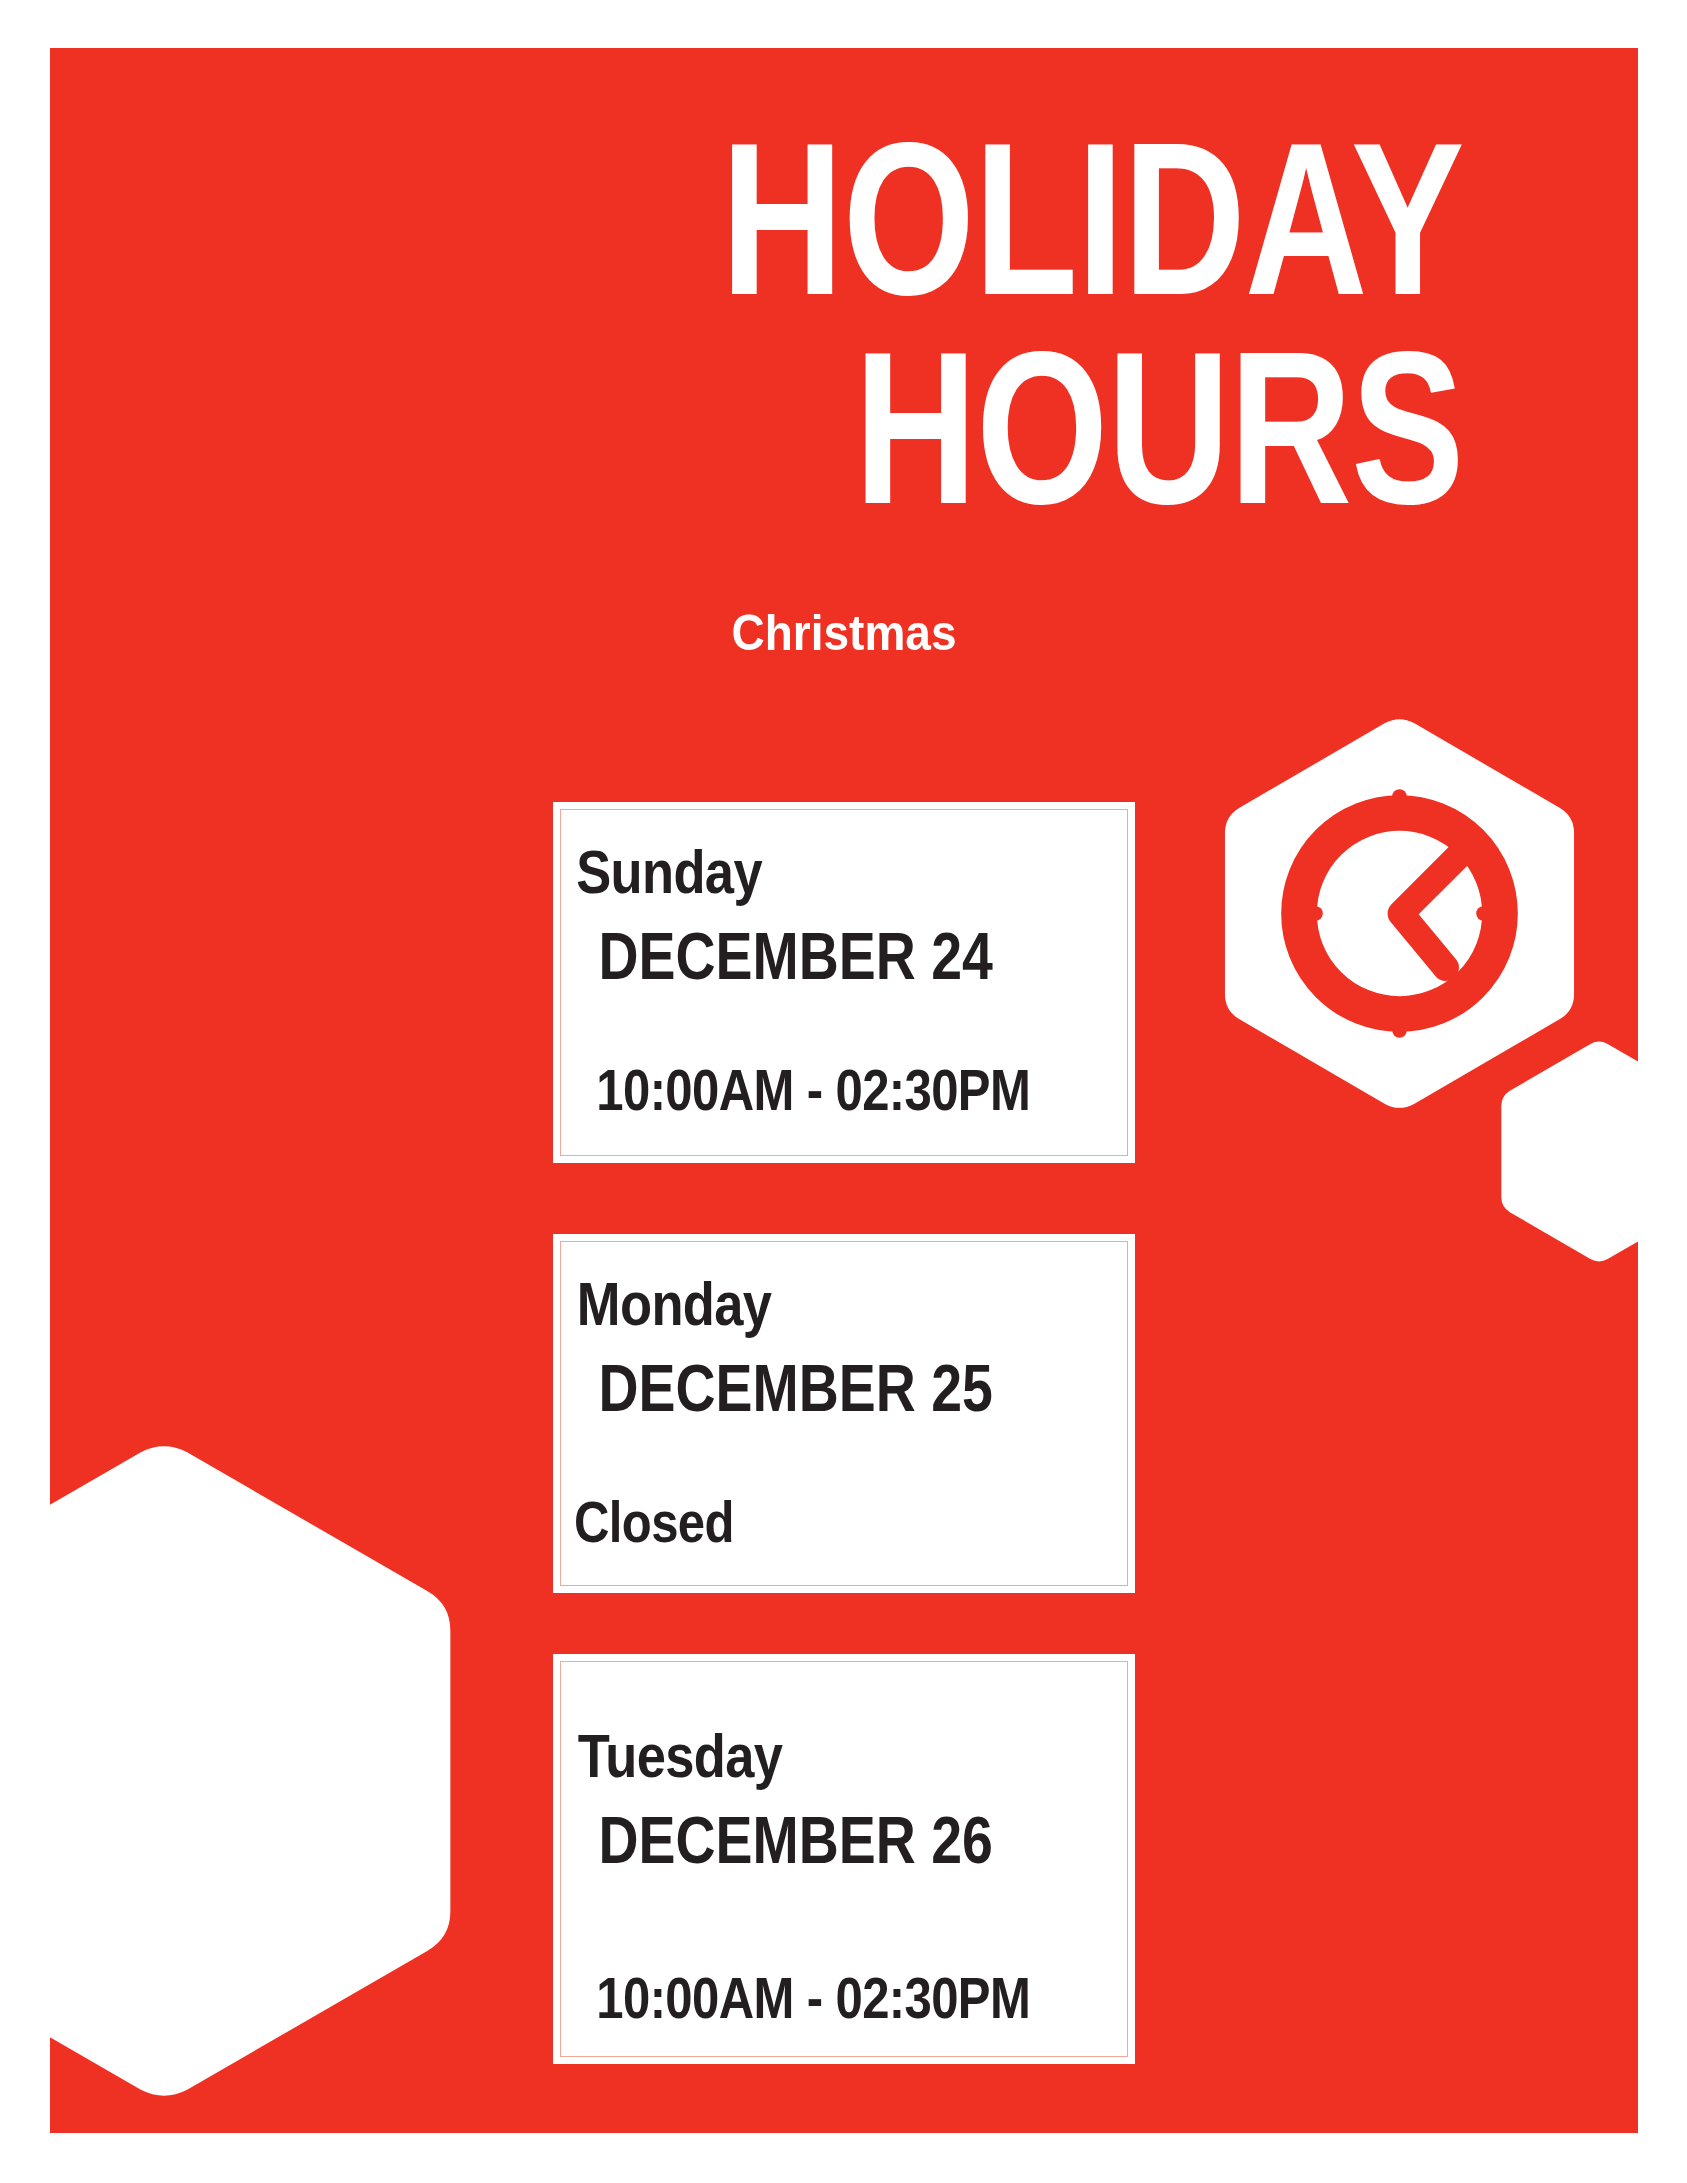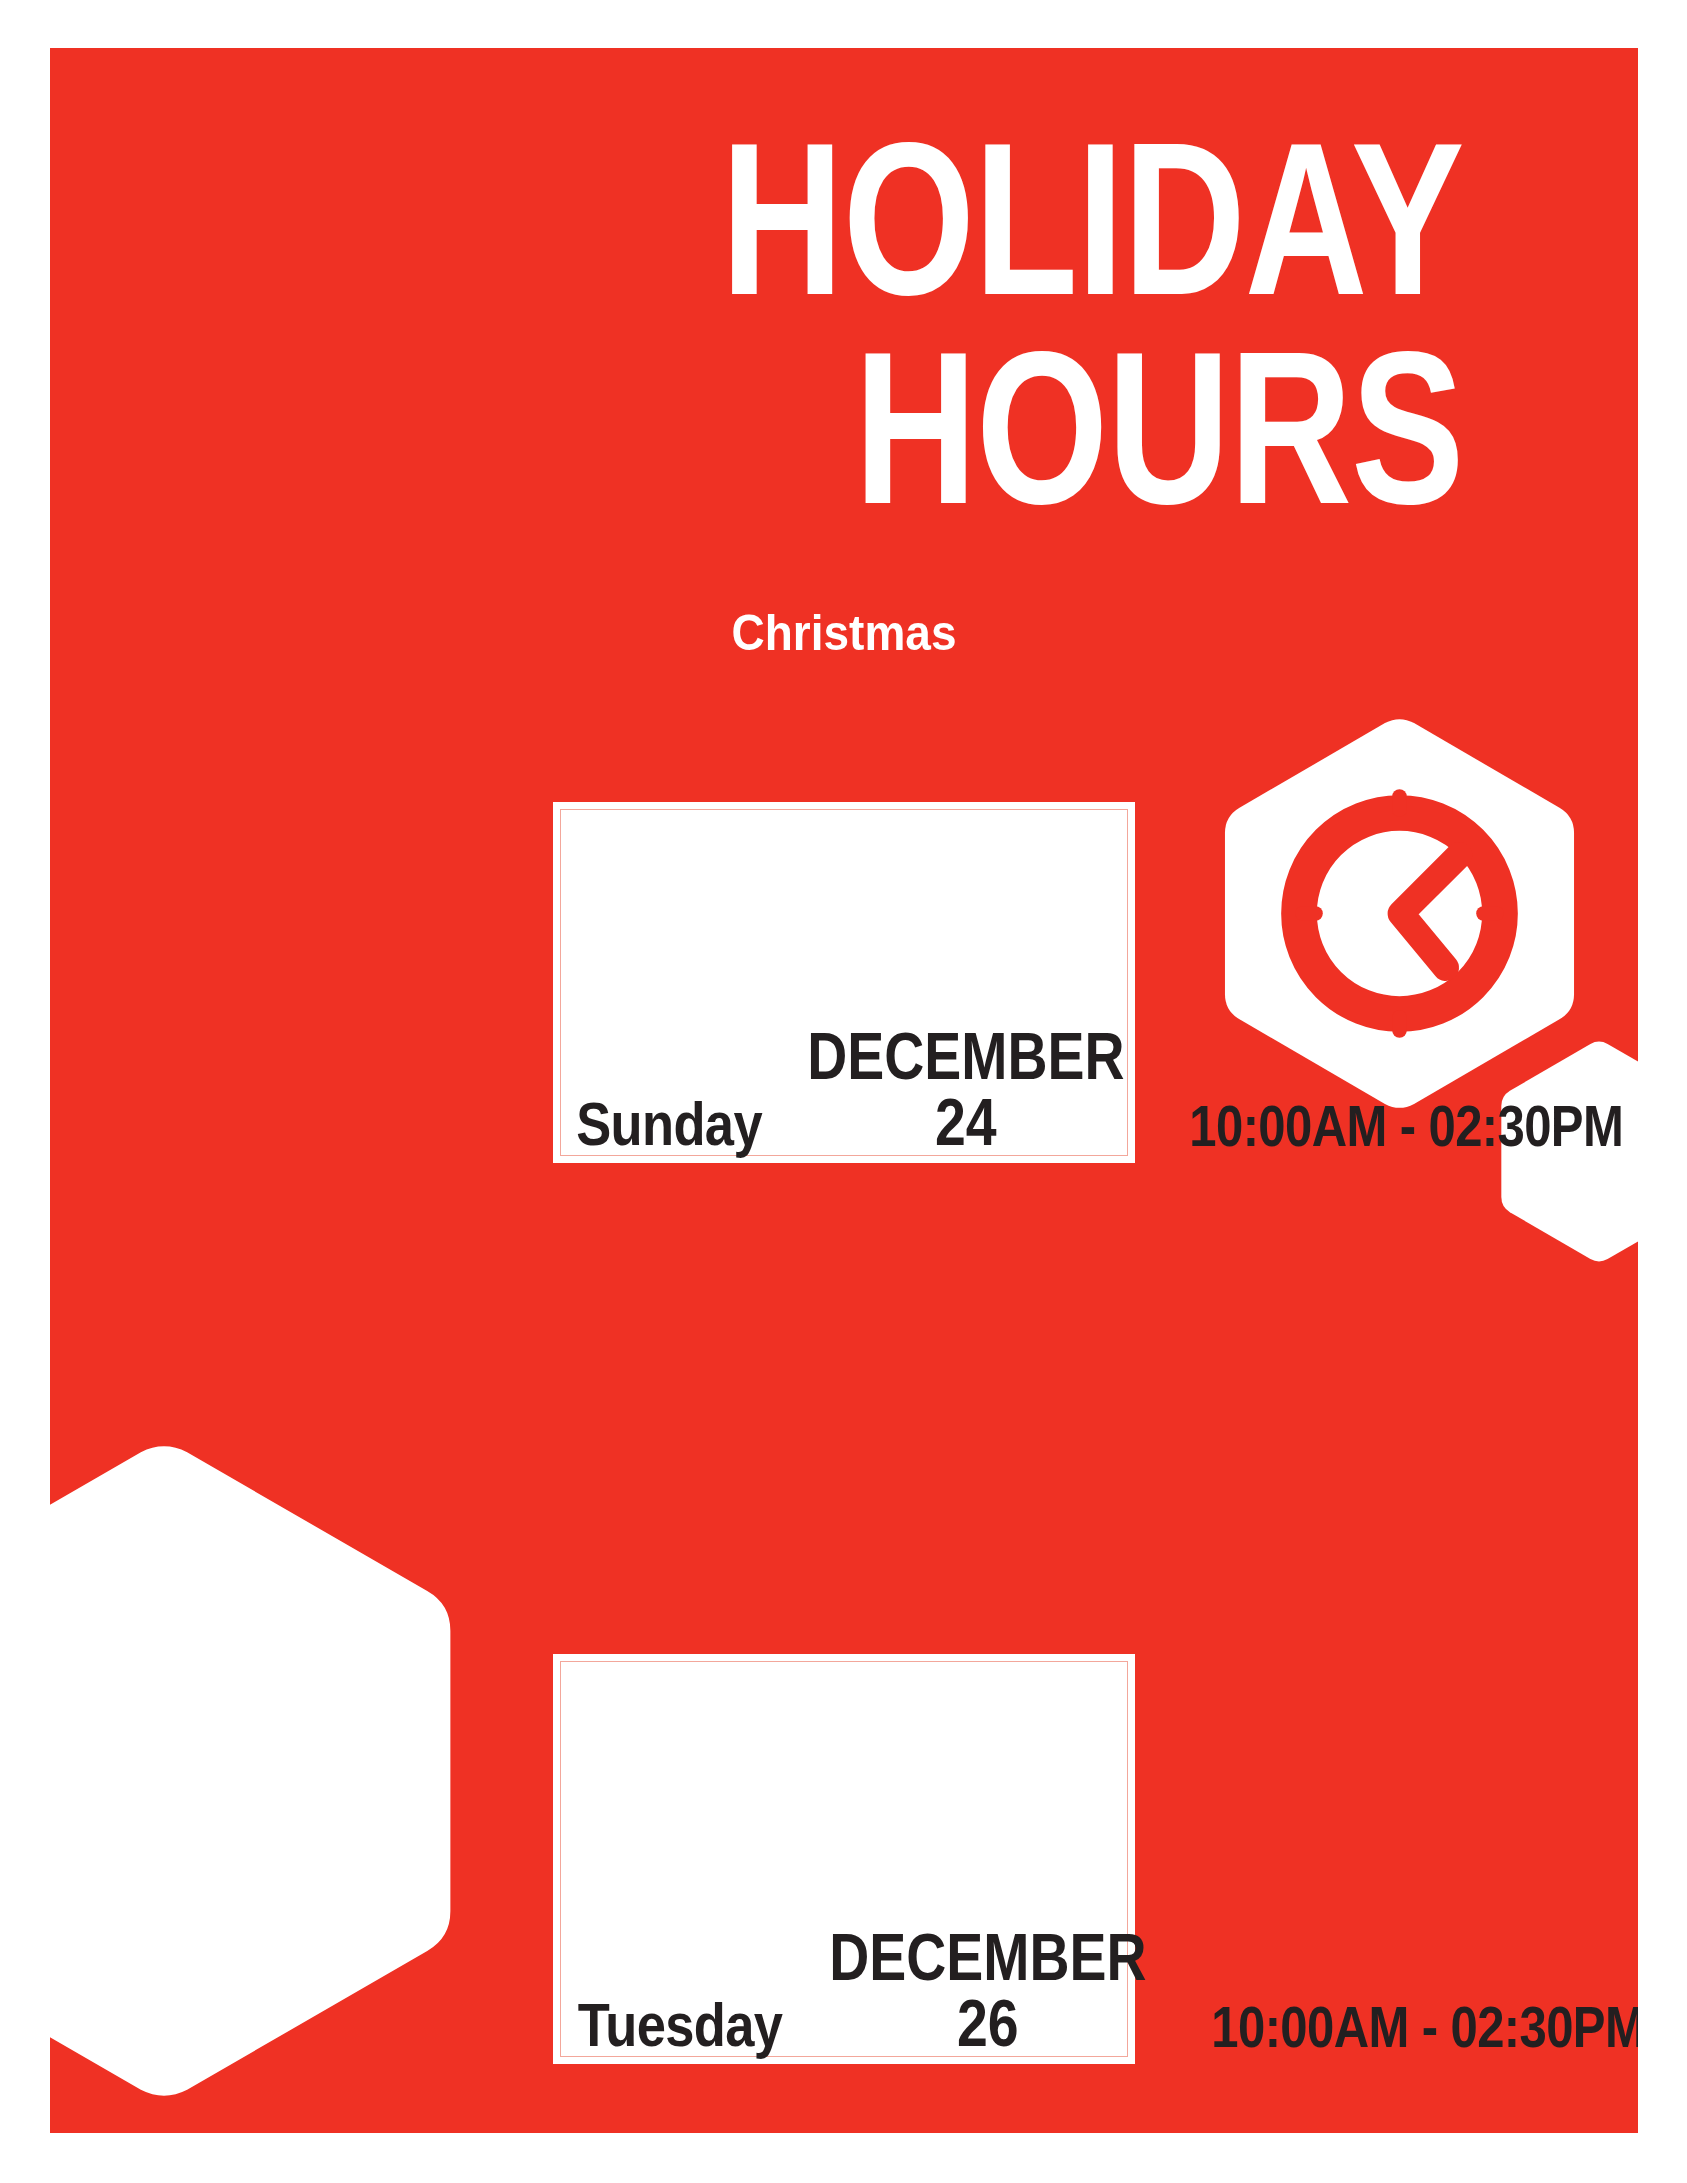--- a/index.html
+++ b/index.html
@@ -77,22 +77,22 @@
     background: #ffffff;
     box-sizing: border-box;
     padding: 6.6px;
   }
   .day-card-inner {
     width: 100%;
     height: 100%;
     border: 1.3px solid #F3A79B;
     box-sizing: border-box;
     display: flex;
-    flex-direction: row;
-    align-items: flex-end;
+    flex-direction: column;
+    align-items: flex-start;
     justify-content: flex-start;
     text-align: center;
   }
   #card-0 { top: 754px; height: 361px; }   
   #card-1 { top: 1186px; height: 359px; }   
   #card-2 { top: 1606px; height: 410px; }   
 
   .day-name {
     color: #231F20;
     font-family: "Liberation Sans Narrow", "Liberation Sans", sans-serif;
@@ -209,20 +209,27 @@
     </div>
 
     <div class="day-card" id="card-0">
       <div class="day-card-inner">
         <div class="day-name">Sunday</div>
         <div class="day-date">DECEMBER 24</div>
         <div class="day-hours">10:00AM - 02:30PM</div>
       </div>
     </div>
 
+    <div class="day-card" id="card-1">
+      <div class="day-card-inner">
+        <div class="day-name">Monday</div>
+        <div class="day-date">DECEMBER 25</div>
+        <div class="day-hours">Closed</div>
+      </div>
+    </div>
 
     <div class="day-card" id="card-2">
       <div class="day-card-inner">
         <div class="day-name">Tuesday</div>
         <div class="day-date">DECEMBER 26</div>
         <div class="day-hours">10:00AM - 02:30PM</div>
       </div>
     </div>
 
   </div>

